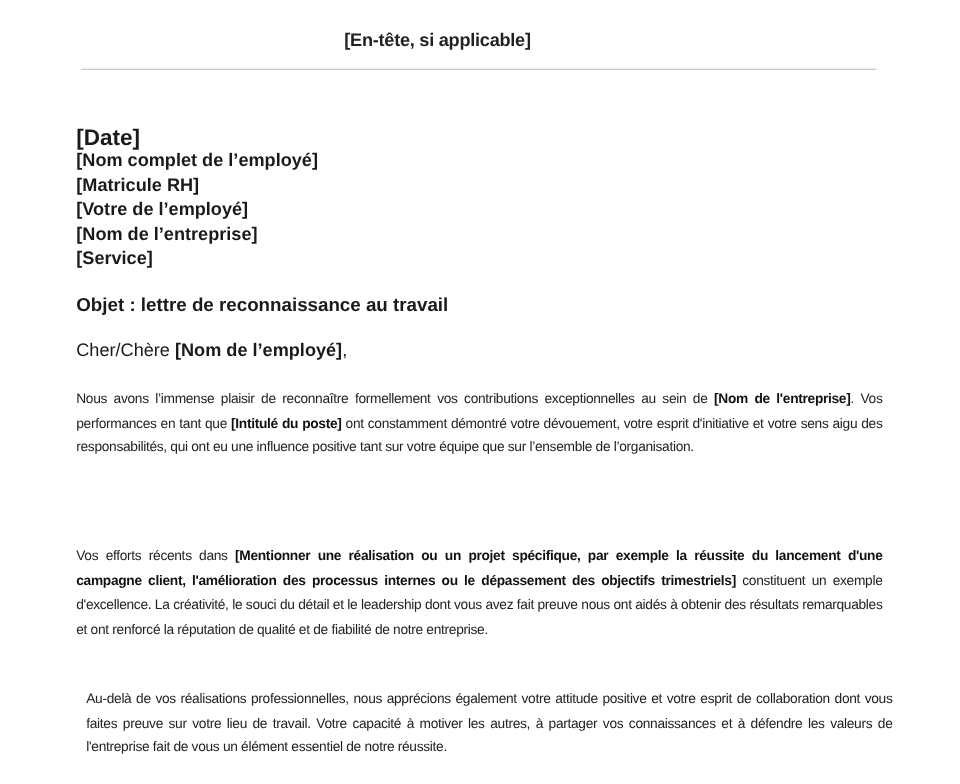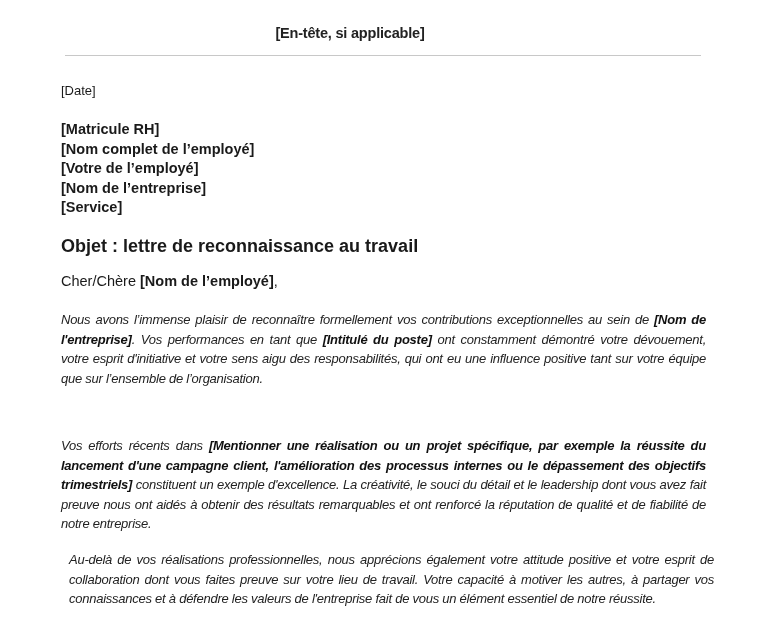--- a/index.html
+++ b/index.html
@@ -9,49 +9,48 @@
     }
     .header-title {
       position: absolute; left: 0; width: 700px; top: 25px;
       text-align: center; font-weight: bold; font-size: 14.5px; color: #222;
       letter-spacing: -0.2px;
     }
     .divider {
       position: absolute; left: 65px; top: 55px; width: 636px; height: 0;
       border-top: 1.5px solid #c8c8c8;
     }
-    .date { position: absolute; left: 61px; top: 83px; font-weight: normal; font-size: 13px; color: #1a1a1a; }
+    .date { position: absolute; left: 61px; top: 100px; font-weight: bold; font-size: 18px; color: #1a1a1a; }
     .recipient { position: absolute; left: 61px; top: 120px; font-weight: bold; font-size: 14.5px; line-height: 19.6px; color: #1a1a1a; }
     .recipient div { white-space: nowrap; }
-    .subject { position: absolute; left: 61px; top: 236px; font-weight: bold; font-size: 18px; color: #1a1a1a; }
+    .subject { position: absolute; left: 61px; top: 236px; font-weight: bold; font-size: 15px; color: #1a1a1a; }
     .salutation { position: absolute; left: 61px; top: 273px; font-size: 14.5px; color: #1a1a1a; }
     .salutation b { font-weight: bold; }
     .para {
       position: absolute; left: 61px; width: 645px;
-      font-size: 13px; line-height: 19.6px; text-align: justify; color: #222;
+      font-size: 11px; line-height: 19.6px; text-align: justify; color: #222;
       letter-spacing: -0.25px;
-      font-style: italic;
     }
     .para b { font-weight: bold; color: #111; }
     #p1 { top: 310px; }
     #p2 { top: 436px; }
     #p3 { top: 542px; }
   </style>
 </head>
 <body>
 
 <div>
   <div class="header-title">[En-tête, si applicable]</div>
   <div class="divider"></div>
 
   <div class="date">[Date]</div>
 
   <div class="recipient">
+    <div>[Nom complet de l’employé]</div>
     <div>[Matricule RH]</div>
-    <div>[Nom complet de l’employé]</div>
     <div>[Votre de l’employé]</div>
     <div>[Nom de l’entreprise]</div>
     <div>[Service]</div>
   </div>
 
   <div class="subject">Objet : lettre de reconnaissance au travail</div>
 
   <div class="salutation"><span>Cher/Chère </span><b>[Nom de l’employé]</b><span>,</span></div>
 
   <p class="para" id="p1" style="margin:0"><span>Nous avons l’immense plaisir de reconnaître formellement vos contributions exceptionnelles au sein de </span><b>[Nom de l'entreprise]</b><span>. Vos performances en tant que </span><b>[Intitulé du poste]</b><span> ont constamment démontré votre dévouement, votre esprit d'initiative et votre sens aigu des responsabilités, qui ont eu une influence positive tant sur votre équipe que sur l’ensemble de l’organisation.</span></p>

